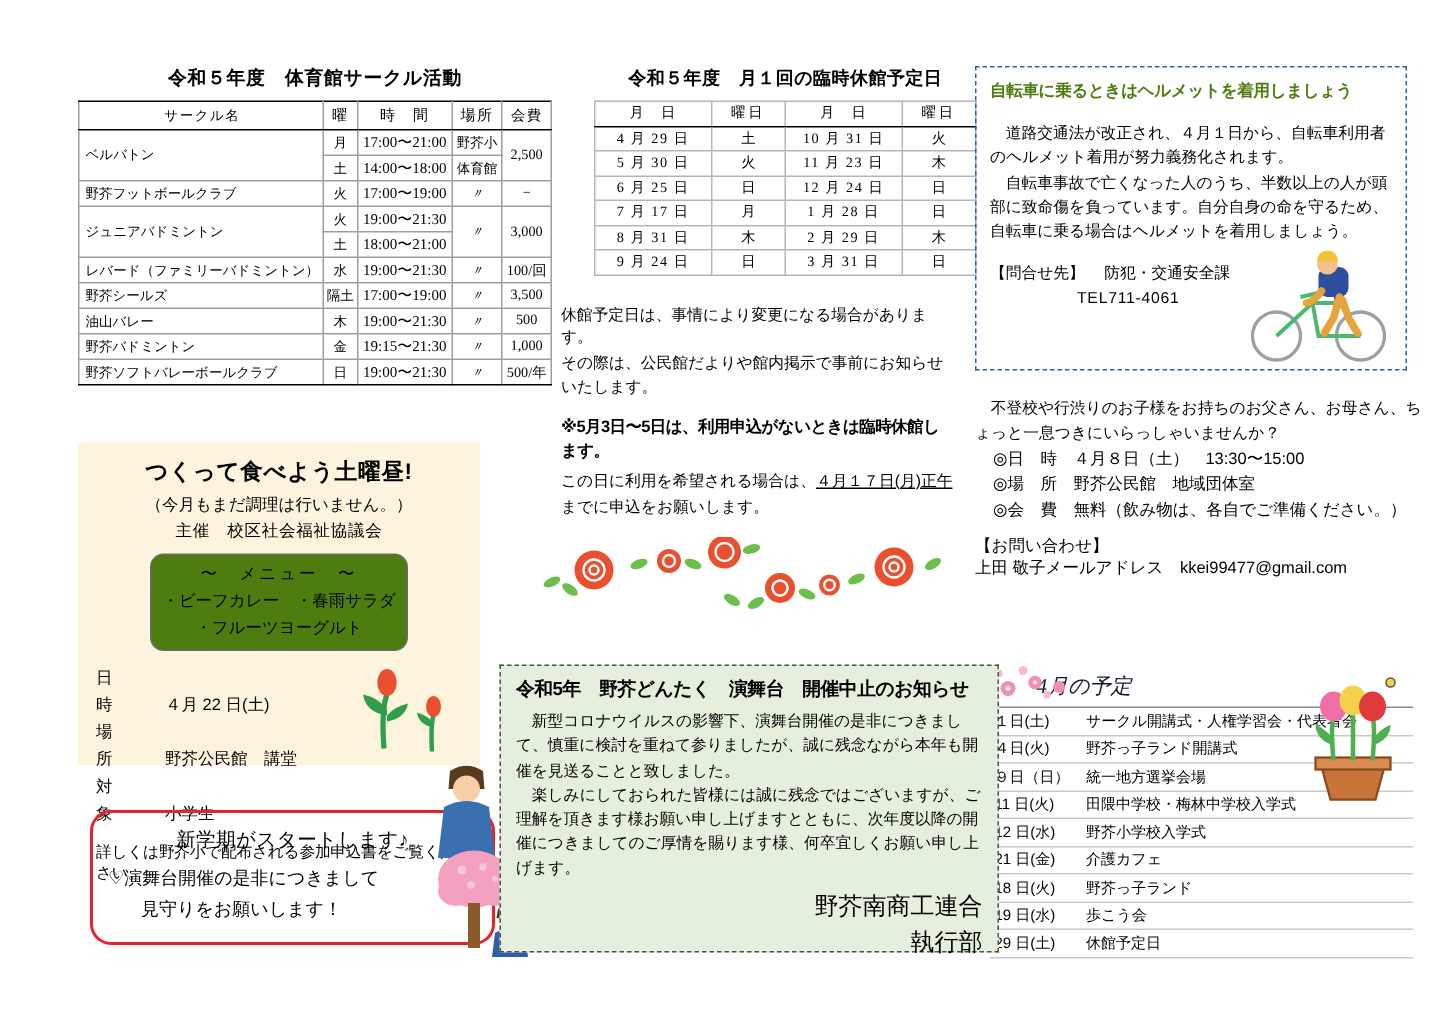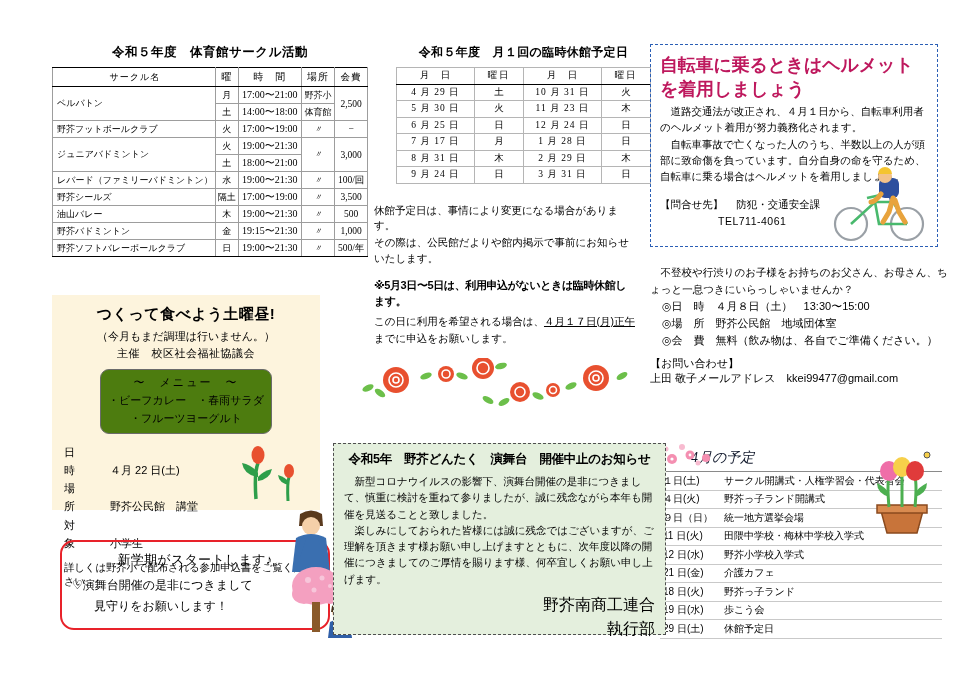--- a/index.html
+++ b/index.html
@@ -79,22 +79,22 @@
   }
   .uline { text-decoration: underline; }
 
   
   #helmet-box {
     left: 650px; top: 44px; width: 288px; height: 203px;
     border: 1.6px dashed #2b5fb5;
     padding: 8px 9px 0 9px;
   }
   #helmet-title {
-    color: #be185d; font-weight: bold; font-size: 18px;
-    margin-bottom: 2px; letter-spacing: -0.2px;
+    color: #4d7c0f; font-weight: bold; font-size: 11px;
+    margin-bottom: 13px; letter-spacing: -0.2px;
   }
   #helmet-box p {
     margin: 0; font-size: 10.5px; line-height: 1.55; text-indent: 1em;
   }
   #helmet-contact {
     margin-top: 12px; font-size: 10.5px; line-height: 1.6;
     position: relative; z-index: 2;
   }
   #helmet-contact .tel { margin-left: 58px; letter-spacing: .5px; }
   #cyclist { position: absolute; right: 6px; bottom: 4px; }
@@ -163,21 +163,21 @@
   #newterm-l1 { font-size: 12px; margin-top: 8px; }
   #newterm-l2 { font-size: 12px; margin-top: 4px; text-align: left; padding-left: 22px; }
 
   
   #donataku-box {
     left: 333px; top: 443px; width: 333px; height: 192px;
     background: #e4efdd; border: 1.4px dashed #4f4f4f;
     padding: 7px 10px 0 10px;
   }
   #donataku-title {
-    text-align: center; font-weight: bold; font-size: 12.5px;
+    font-weight: bold; font-size: 12.5px;
     letter-spacing: -0.3px; margin-bottom: 5px;
   }
   #donataku-box p { margin: 0; font-size: 10.5px; line-height: 1.55; text-indent: 1em; }
   #donataku-sign { text-align: right; font-size: 16px; line-height: 1.5; margin-top: 6px; }
 
   
   .rose-garland { left: 338px; top: 358px; width: 300px; height: 58px; }
 </style>
 </head>
 <body>

